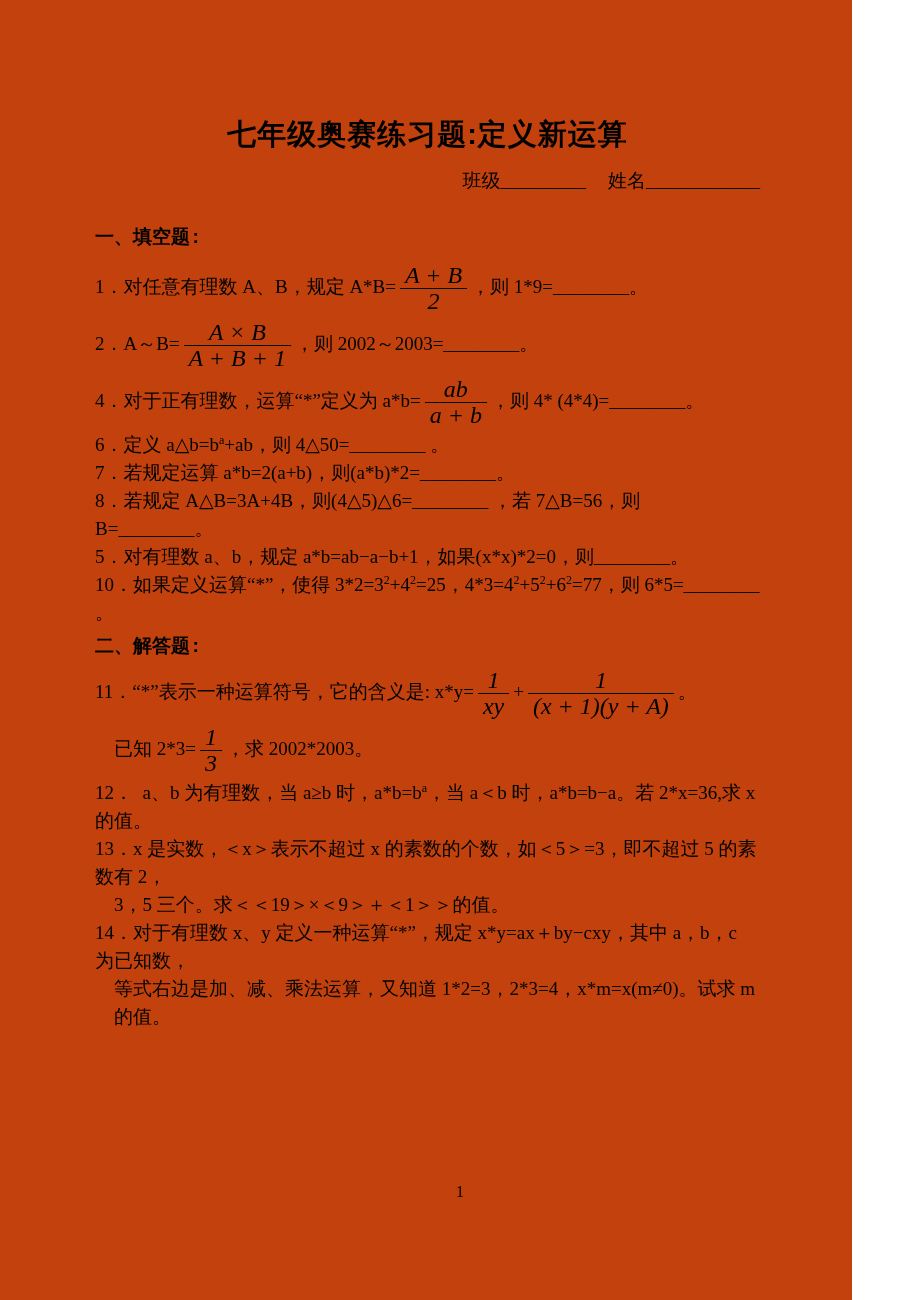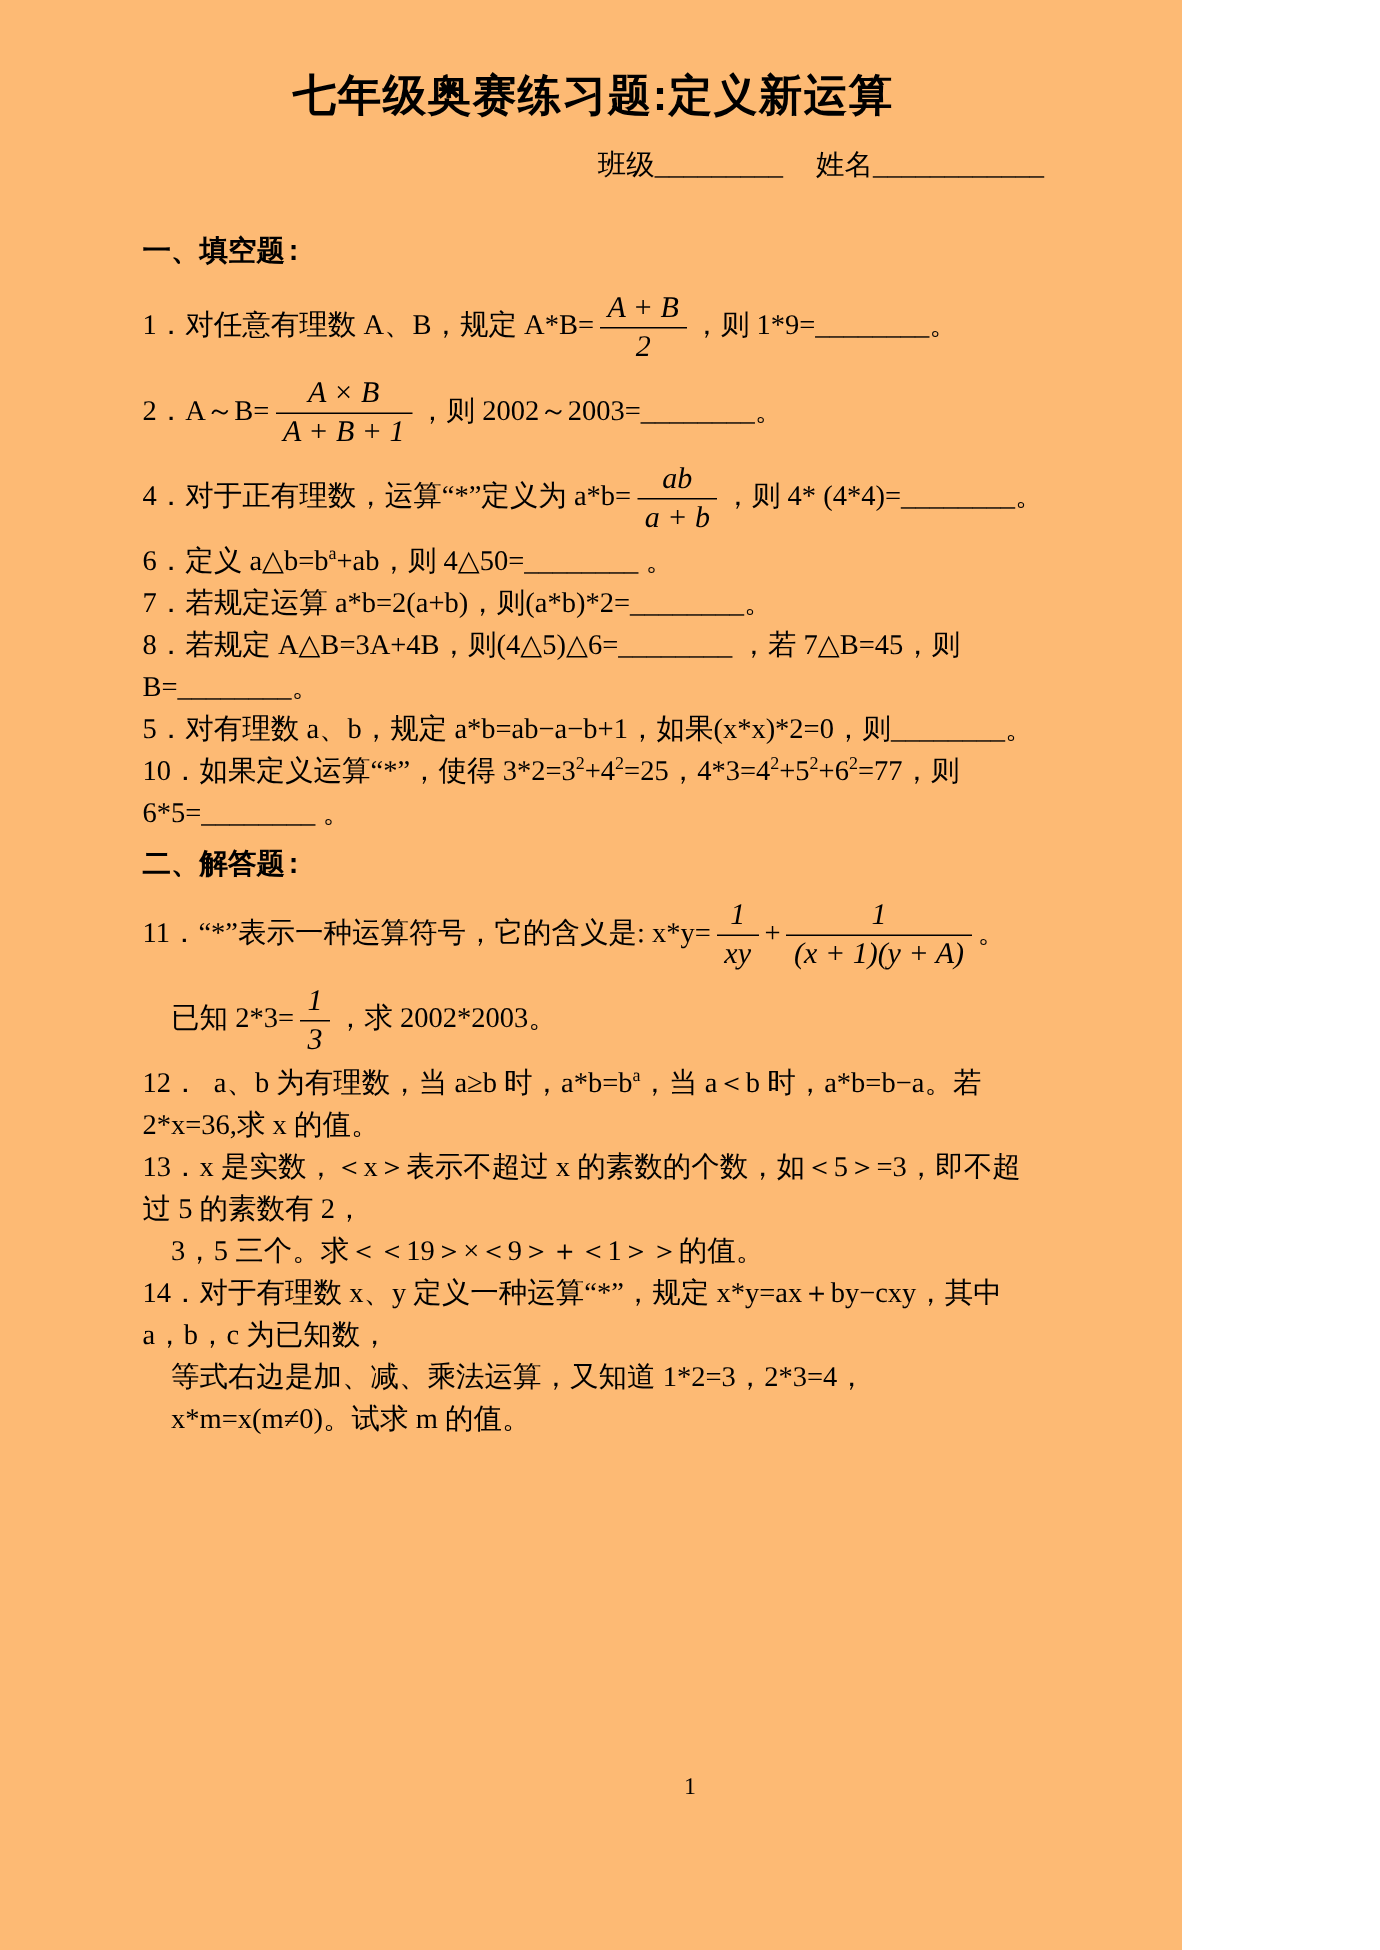--- a/index.html
+++ b/index.html
@@ -1,23 +1,23 @@
 <!DOCTYPE html>
 <html><head>
 <meta charset="utf-8">
 <style>
   html,body{margin:0;padding:0;background:#ffffff;}
   .page{
     position:relative;
-    width:788px;height:1300px;
-    background:#fdba74;
+    width:852px;height:1300px;
+    background:#c2410c;
     font-family:"Liberation Serif","DejaVu Serif",serif;
     font-size:19px;color:#000;
     box-sizing:border-box;
-    padding:44px 92px 0 95px;
+    padding:114px 92px 0 95px;
     overflow:hidden;
   }
   .title{
     margin:0;
     text-align:center;
     font-family:"Liberation Sans","DejaVu Sans",sans-serif;
     font-weight:bold;
     font-size:29px;
     line-height:40px;
     letter-spacing:1px;
@@ -52,21 +52,21 @@
     white-space:pre-wrap;
   }
   .pline.cont{padding-left:19px;}
   sup{font-size:12px;line-height:0;}
   .frac{
     display:inline-block;
     vertical-align:middle;
     text-align:center;
     font-style:italic;
     font-family:"Liberation Serif","DejaVu Serif",serif;
-    font-size:20px;
+    font-size:24px;
     line-height:23px;
     margin:4px 4px;
   }
   .frac .fn{display:block;border-bottom:1.4px solid #000;padding:0 5px 1px 5px;}
   .frac .fd{display:block;padding:1px 5px 0 5px;}
   .page-number{
     position:absolute;
     top:1182px;left:0;
     width:920px;
     text-align:center;
@@ -95,21 +95,21 @@
       <div class="problem">
         <div class="pline">4．对于正有理数，运算“*”定义为 a*b=<span class="frac"><span class="fn">ab</span><span class="fd">a + b</span></span>，则 4* (4*4)=________。</div>
       </div>
       <div class="problem">
         <div class="pline">6．定义 a△b=b<sup>a</sup>+ab，则 4△50=________ 。</div>
       </div>
       <div class="problem">
         <div class="pline">7．若规定运算 a*b=2(a+b)，则(a*b)*2=________。</div>
       </div>
       <div class="problem">
-        <div class="pline">8．若规定 A△B=3A+4B，则(4△5)△6=________ ，若 7△B=45，则 B=________。</div>
+        <div class="pline">8．若规定 A△B=3A+4B，则(4△5)△6=________ ，若 7△B=56，则 B=________。</div>
       </div>
       <div class="problem">
         <div class="pline">5．对有理数 a、b，规定 a*b=ab−a−b+1，如果(x*x)*2=0，则________。</div>
       </div>
       <div class="problem">
         <div class="pline">10．如果定义运算“*”，使得 3*2=3<sup>2</sup>+4<sup>2</sup>=25，4*3=4<sup>2</sup>+5<sup>2</sup>+6<sup>2</sup>=77，则 6*5=________ 。</div>
       </div>
       <div class="section-heading">二、解答题:</div>
       <div class="problem">
         <div class="pline">11．“*”表示一种运算符号，它的含义是: x*y=<span class="frac"><span class="fn">1</span><span class="fd">xy</span></span>+<span class="frac"><span class="fn">1</span><span class="fd">(x + 1)(y + A)</span></span>。</div>

